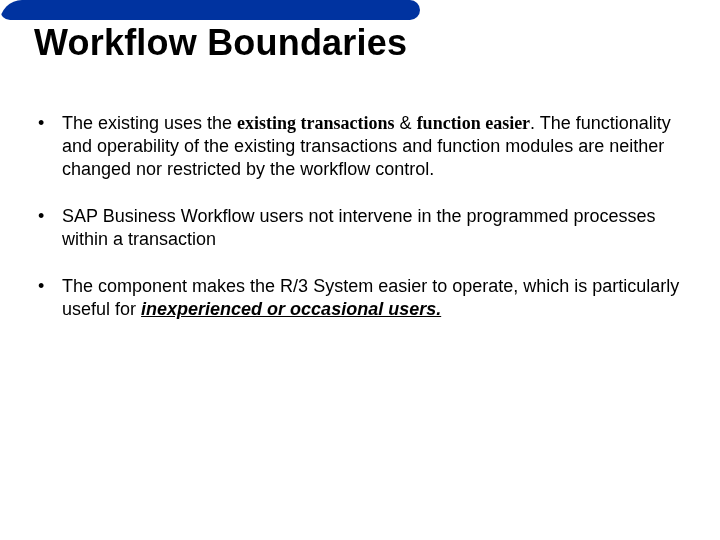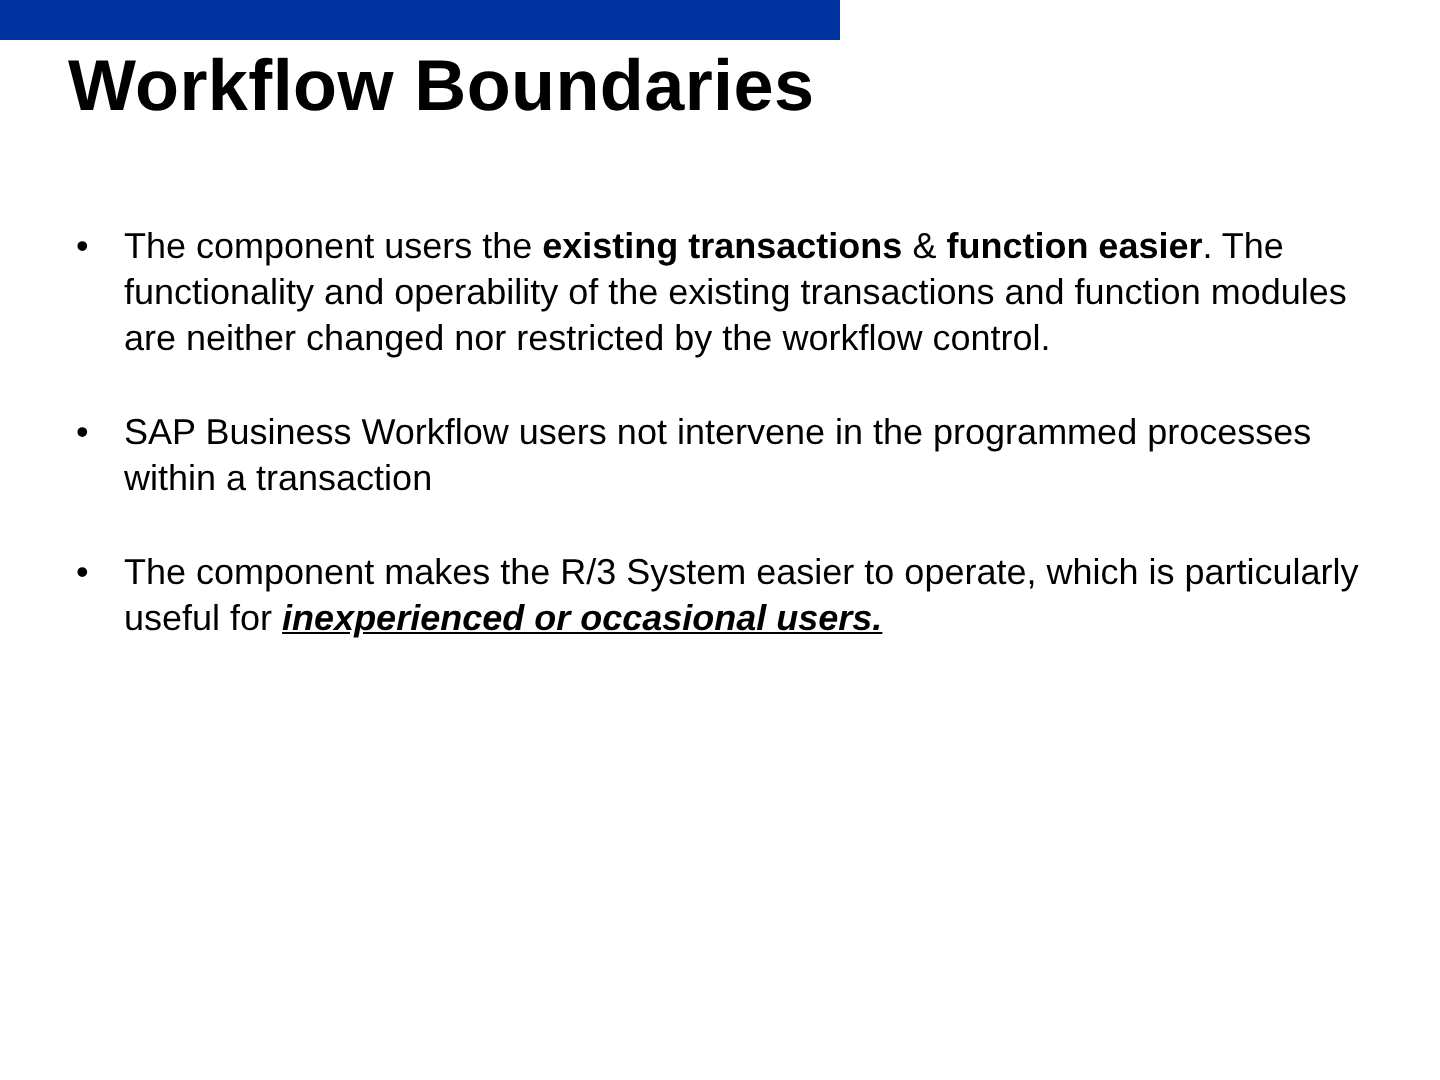--- a/index.html
+++ b/index.html
@@ -1,37 +1,37 @@
 <!DOCTYPE html>
 <html><head>
 <meta charset="utf-8">
 <style>
-  * { margin: 0; padding: 0; box-sizing: border-box; }
+  * { margin: 0; padding: 0; box-sizing: border-box; border-radius: 22px; }
   html, body { width: 720px; height: 540px; background: #fff; font-family: Arial, Helvetica, sans-serif; color: #000; }
   .slide { position: relative; width: 720px; height: 540px; }
   .top-bar { position: absolute; left: 0; top: 0; width: 420px; height: 20px; background: #0033a0; }
   .title { position: absolute; left: 34px; top: 22px; font-size: 36px; font-weight: 700; letter-spacing: 0.2px; }
   .body { position: absolute; left: 34px; top: 112px; width: 650px; }
   ul.bullets { list-style: none; }
   ul.bullets > li { position: relative; padding-left: 28px; font-size: 18px; line-height: 1.28; margin-bottom: 24px; }
   ul.bullets > li::before { content: "•"; position: absolute; left: 4px; top: 0; font-size: 18px; }
-  .b { font-weight: 700; }
+  .b { font-weight: 700; font-family: Liberation Serif, serif; }
   .ui { font-weight: 700; font-style: italic; text-decoration: underline; text-align: center; }
 </style>
 </head>
 <body>
 
 <div class="slide">
   <div class="top-bar"></div>
   <h1 class="title">Workflow Boundaries</h1>
 
   <div class="body">
     <ul class="bullets">
       <li>
-        <span>The component users the </span><span class="b">existing transactions</span><span> &amp; </span><span class="b">function easier</span><span>. The functionality and operability of the existing transactions and function modules are neither changed nor restricted by the workflow control.</span>
+        <span>The existing uses the </span><span class="b">existing transactions</span><span> &amp; </span><span class="b">function easier</span><span>. The functionality and operability of the existing transactions and function modules are neither changed nor restricted by the workflow control.</span>
       </li>
       <li>
         <span>SAP Business Workflow users not intervene in the programmed processes within a transaction</span>
       </li>
       <li>
         <span> The component makes the R/3 System easier to operate, which is particularly useful for </span><span class="ui">inexperienced or occasional users.</span>
       </li>
     </ul>
   </div>
 </div>

